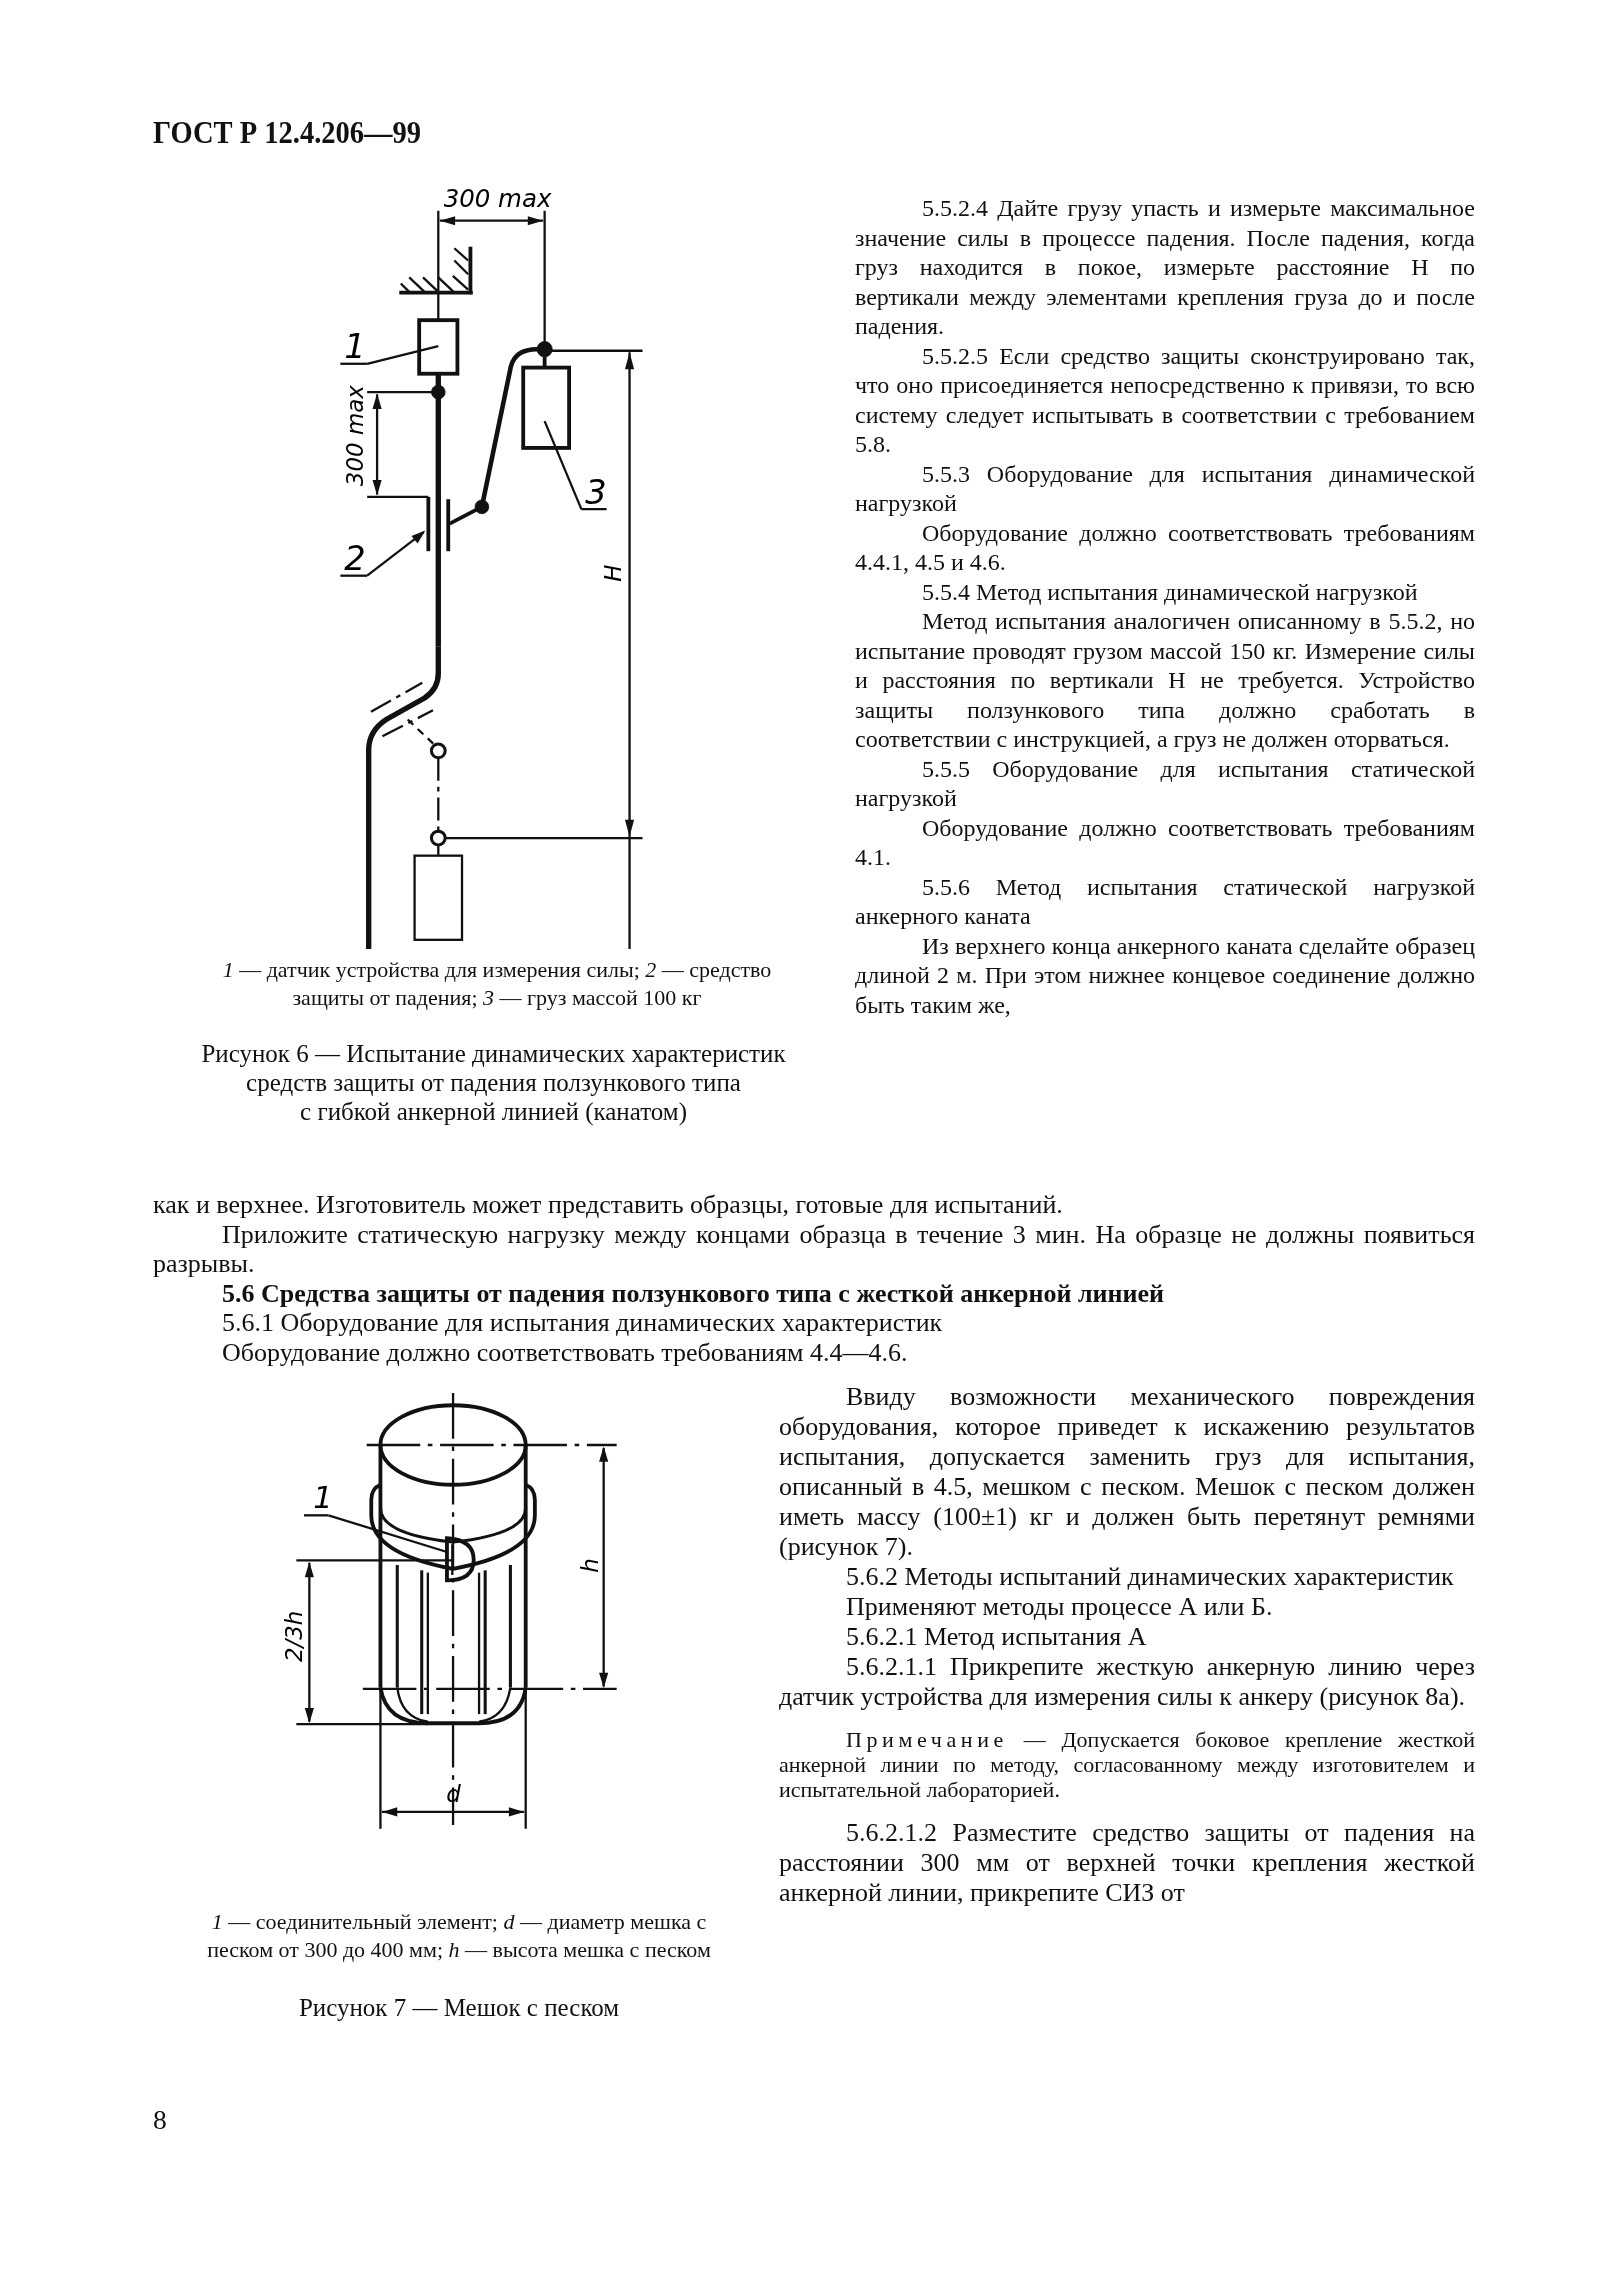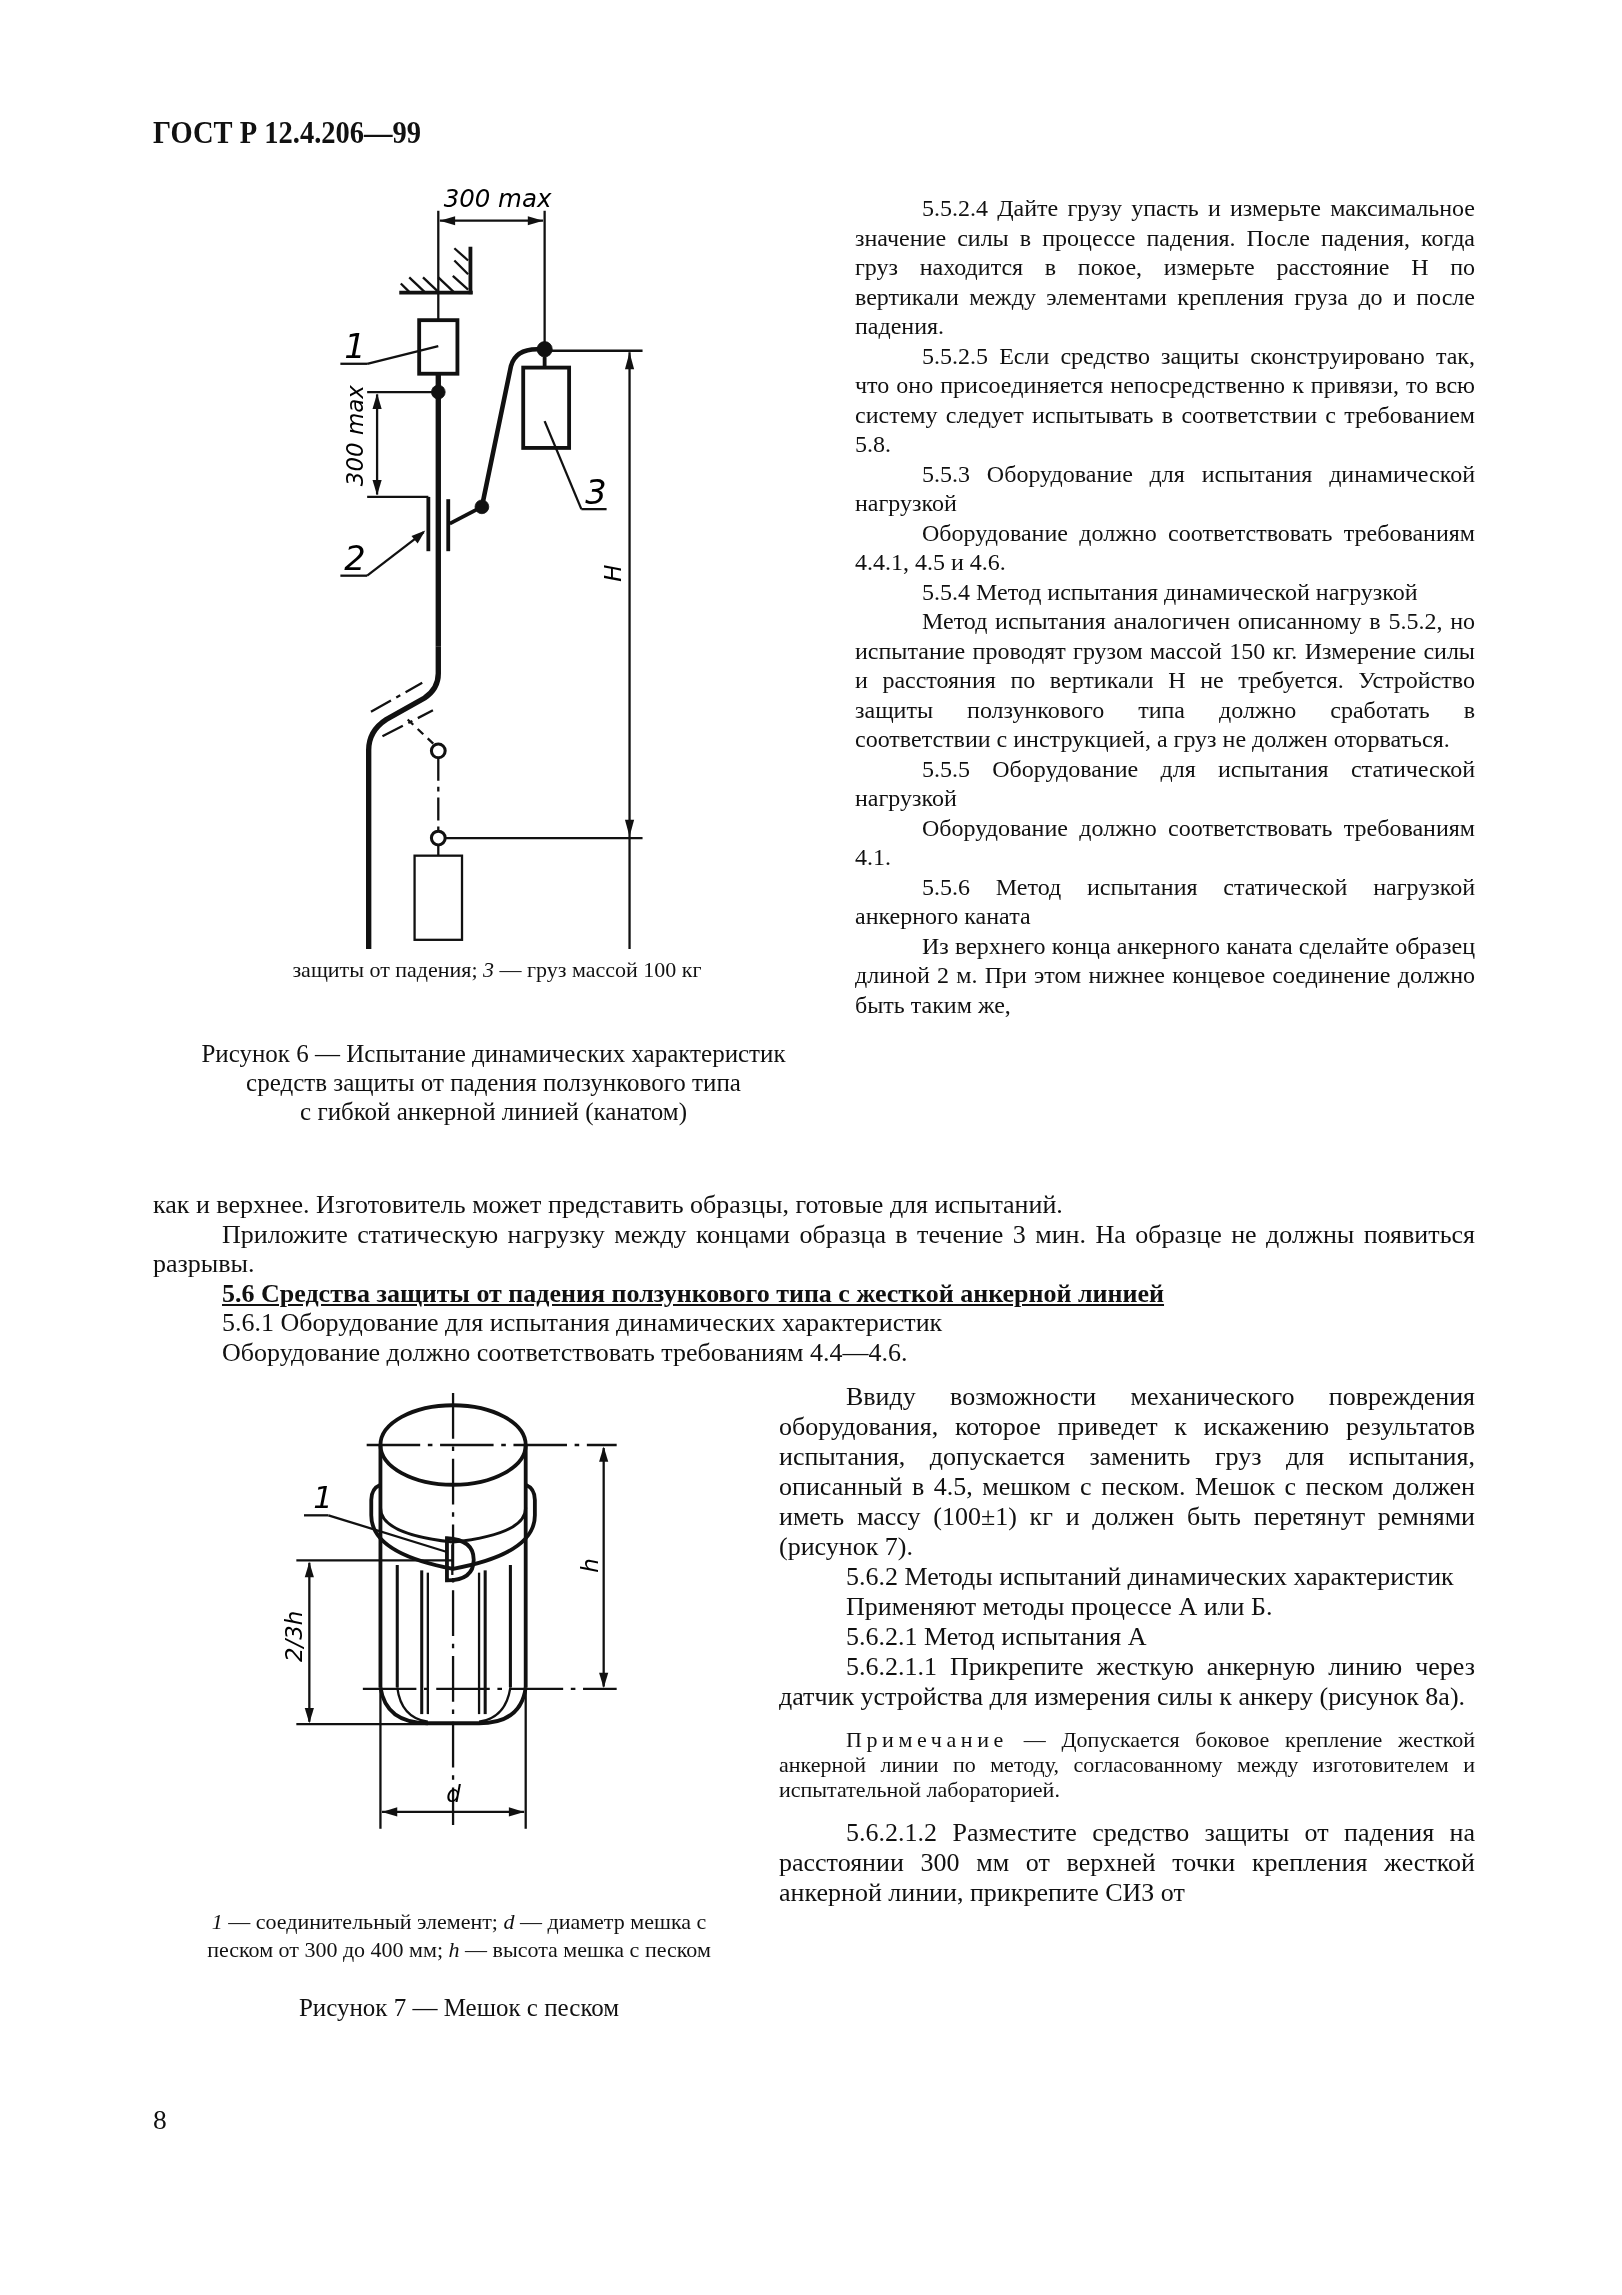--- a/index.html
+++ b/index.html
@@ -23,21 +23,21 @@
     }
     p { margin: 0; }
     .ind { text-indent: 67px; }
     .note { font-size: 22px; line-height: 25px; margin-top: 15.3px; margin-bottom: 15.3px; }
     .spaced { letter-spacing: 4.6px; }
     .full {
       left: 153px; top: 1190px; width: 1322px;
       font-size: 26px; line-height: 29.5px; text-align: justify;
     }
     .full .ind { text-indent: 69px; }
-    .bold { font-weight: bold; text-decoration: underline; }
+    .bold { font-weight: bold; }
     .caption {
       text-align: center; font-size: 22px; line-height: 27.5px;
     }
     .figtitle { text-align: center; font-size: 25px; line-height: 29px; }
     .legend-num { font-style: italic; }
     svg text { font-family: "DejaVu Sans", sans-serif; font-style: italic; }
     .pagenum { left: 153px; top: 2104px; font-size: 27.5px; }
   </style>
 </head>
 <body>
@@ -111,20 +111,23 @@
   <text x="160" y="30" font-size="32">300 max</text>
   <text x="30" y="228" font-size="44">1</text>
   <text x="30" y="505" font-size="44">2</text>
   <text x="345" y="418" font-size="44">3</text>
   <text x="0" y="0" font-size="30" transform="translate(55,395) rotate(-90)">300 max</text>
   <text x="0" y="0" font-size="30" transform="translate(392,520) rotate(-90)">H</text>
 </svg>
 
 <div class="abs caption" style="left:168px; top:956px; width:658px;">
   <div>
+    <span class="legend-num">1</span><span> — датчик устройства для измерения силы; </span><span class="legend-num">2</span><span> — средство</span>
+  </div>
+  <div>
     <span>защиты от падения; </span><span class="legend-num">3</span><span> — груз массой 100 кг</span>
   </div>
 </div>
 <div class="abs figtitle" style="left:153px; top:1039px; width:681px;">
   <div>Рисунок 6 — Испытание динамических характеристик</div>
   <div>средств защиты от падения ползункового типа</div>
   <div>с гибкой анкерной линией (канатом)</div>
 </div>
 
 <div class="abs col-right">

